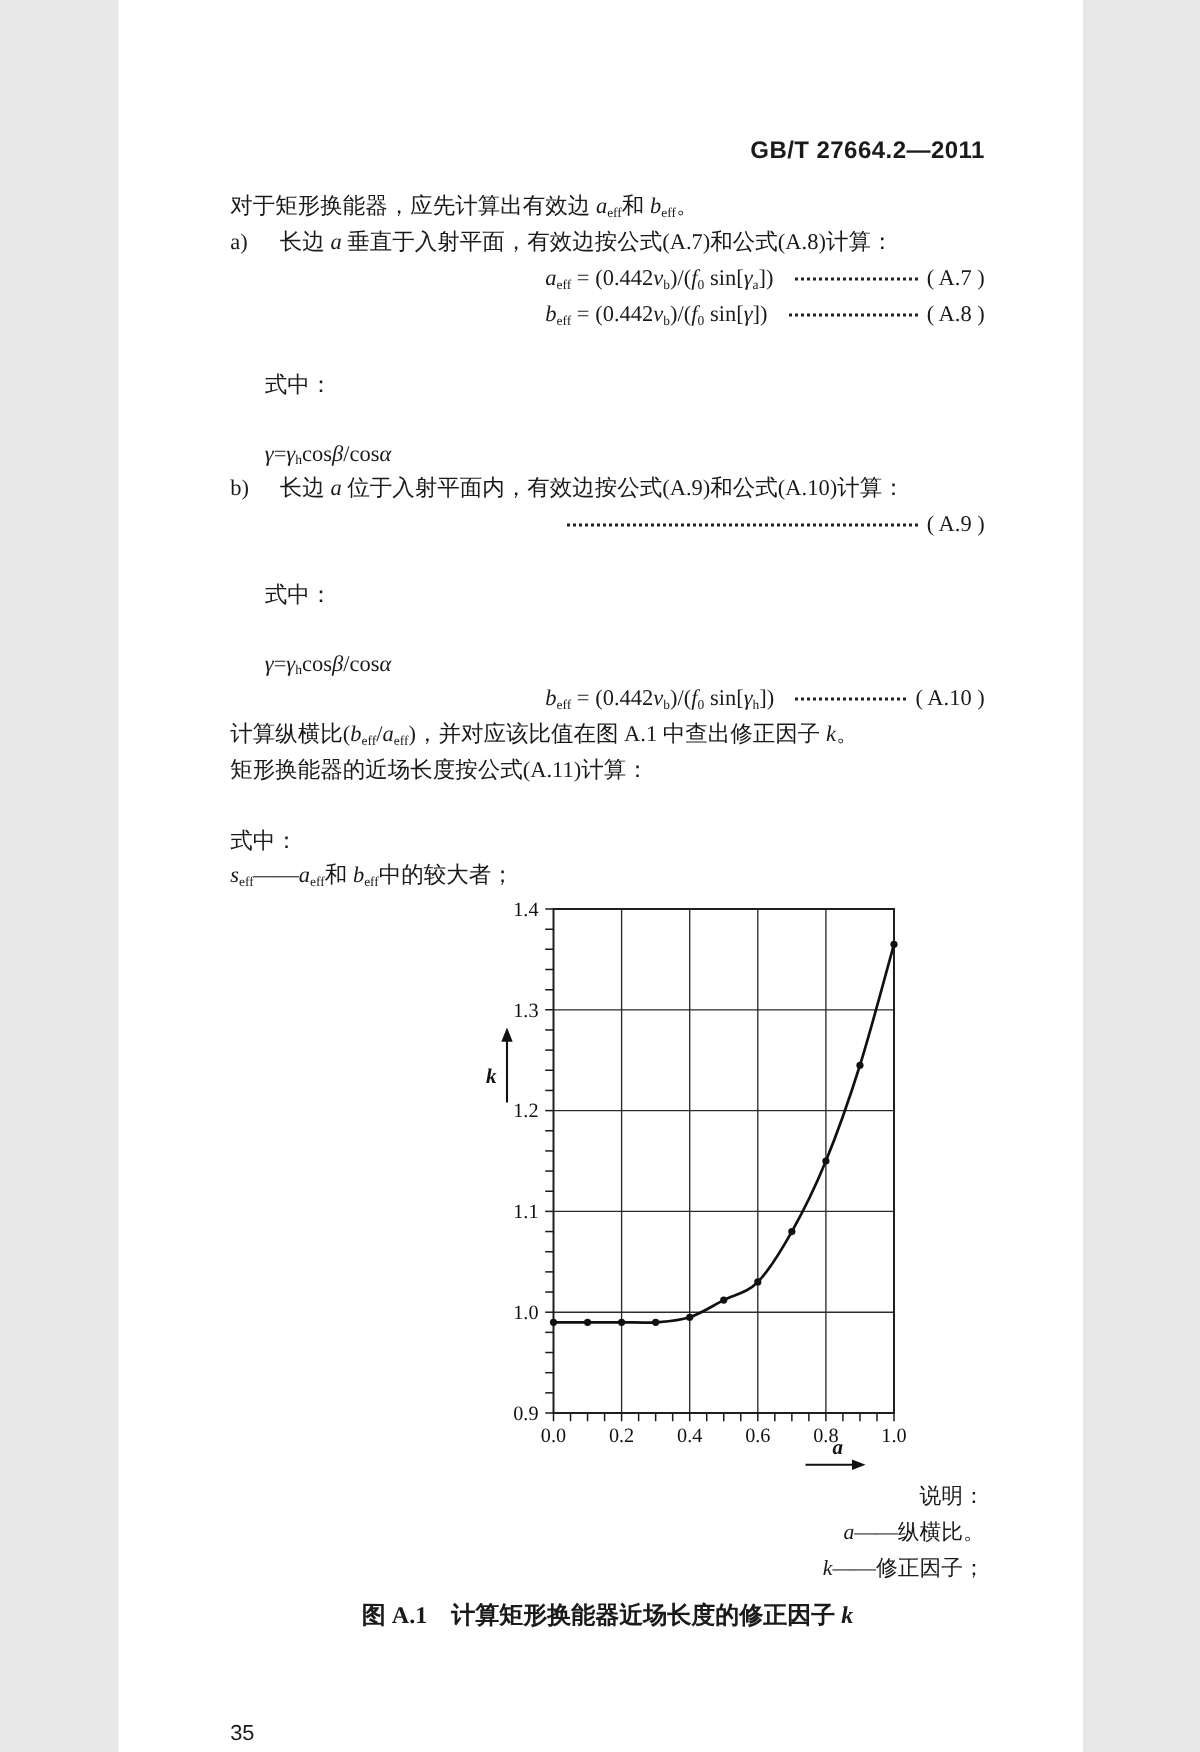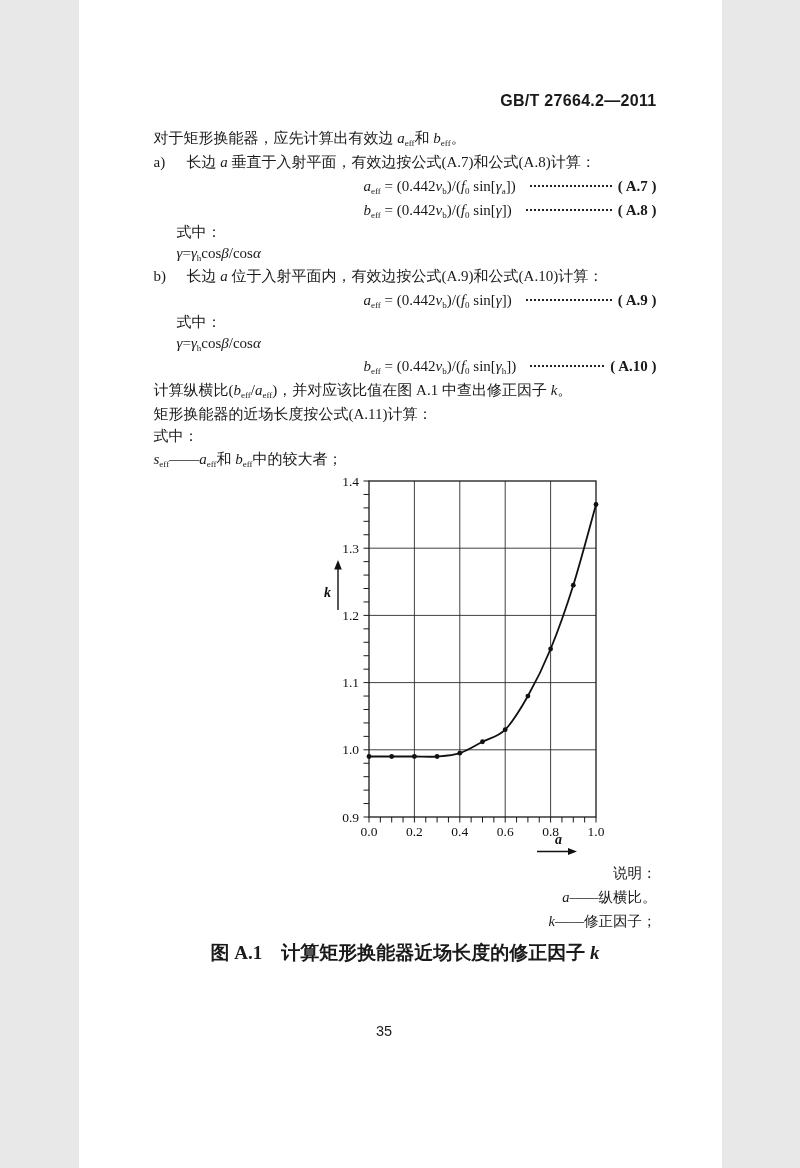--- a/index.html
+++ b/index.html
@@ -17,55 +17,55 @@
   .doc-header{
     text-align:right;
     font-weight:bold;
     font-size:16px;
     letter-spacing:.3px;
     height:22px;
     font-family:"Liberation Sans","DejaVu Sans",sans-serif;
   }
   .body-text{margin-top:12px;font-size:15px;}
   .line{margin:0;line-height:24px;height:24px;white-space:nowrap;}
-  .line.compact{line-height:21px;height:21px;}
+  .line.compact{line-height:21px;height:21px;margin-top:25px;}
   .indent{padding-left:23px;}
   .item-label{display:inline-block;width:33px;}
   i{font-style:italic;}
   sub{font-size:.6em;vertical-align:-0.28em;letter-spacing:0;}
   sup{font-size:.6em;vertical-align:0.45em;}
   .eq{display:flex;height:24px;line-height:24px;font-size:15px;}
   .eq .fspace{width:210px;flex:0 0 auto;}
   .eq .formula{flex:0 0 auto;white-space:nowrap;}
   .eq .leader{
     flex:1 1 auto;
     align-self:center;
     height:0;
     border-bottom:2.5px dotted #222;
     margin:0 6px 0 14px;
   }
-  .eq .ref{flex:0 0 auto;text-align:right;white-space:nowrap;font-weight:bold;}
+  .eq .ref{flex:0 0 auto;text-align:right;white-space:nowrap;}
   .figure-block{margin:2px 0 0 157px;width:312px;height:384px;}
   #chart-container svg text{
     font-family:"Liberation Serif","DejaVu Serif",serif;
     font-size:13.5px;fill:#111;
   }
   #chart-container svg text.axis-var{font-style:italic;font-size:14px;font-weight:bold;}
   .legend-block{margin-top:4px;font-size:14.5px;text-align:right;}
   .legend-block .line{line-height:24px;height:24px;}
   .fig-caption{
     margin-top:8px;
     text-align:center;
     font-weight:bold;
-    font-size:19px;
+    font-size:16px;
     height:24px;line-height:24px;
   }
   .page-footer{
     margin-top:58px;
-    text-align:center;
+    text-align:left;
     padding-right:42px;
     font-size:14.5px;
     font-family:"Liberation Sans","DejaVu Sans",sans-serif;
   }
 </style>
 </head>
 <body>
 
 <div class="page">
 
@@ -91,21 +91,20 @@
       <span class="ref">( A.8 )</span>
     </div>
 
     <p class="line compact indent">式中：</p>
     <p class="line compact indent"><i>γ</i>=<i>γ</i><sub>h</sub>cos<i>β</i>/cos<i>α</i></p>
 
     <p class="line"><span class="item-label">b)</span><span>长边 <i>a</i> 位于入射平面内，有效边按公式(A.9)和公式(A.10)计算：</span></p>
 
     <div class="eq">
       <span class="fspace"></span>
-      <span class="formula"><i>a</i><sub>eff</sub> = (0.442<i>v</i><sub>b</sub>)/(<i>f</i><sub>0</sub> sin[<i>γ</i>])</span>
       <span class="leader"></span>
       <span class="ref">( A.9 )</span>
     </div>
 
     <p class="line compact indent">式中：</p>
     <p class="line compact indent"><i>γ</i>=<i>γ</i><sub>h</sub>cos<i>β</i>/cos<i>α</i></p>
 
     <div class="eq">
       <span class="fspace"></span>
       <span class="formula"><i>b</i><sub>eff</sub> = (0.442<i>v</i><sub>b</sub>)/(<i>f</i><sub>0</sub> sin[<i>γ</i><sub>h</sub>])</span>

